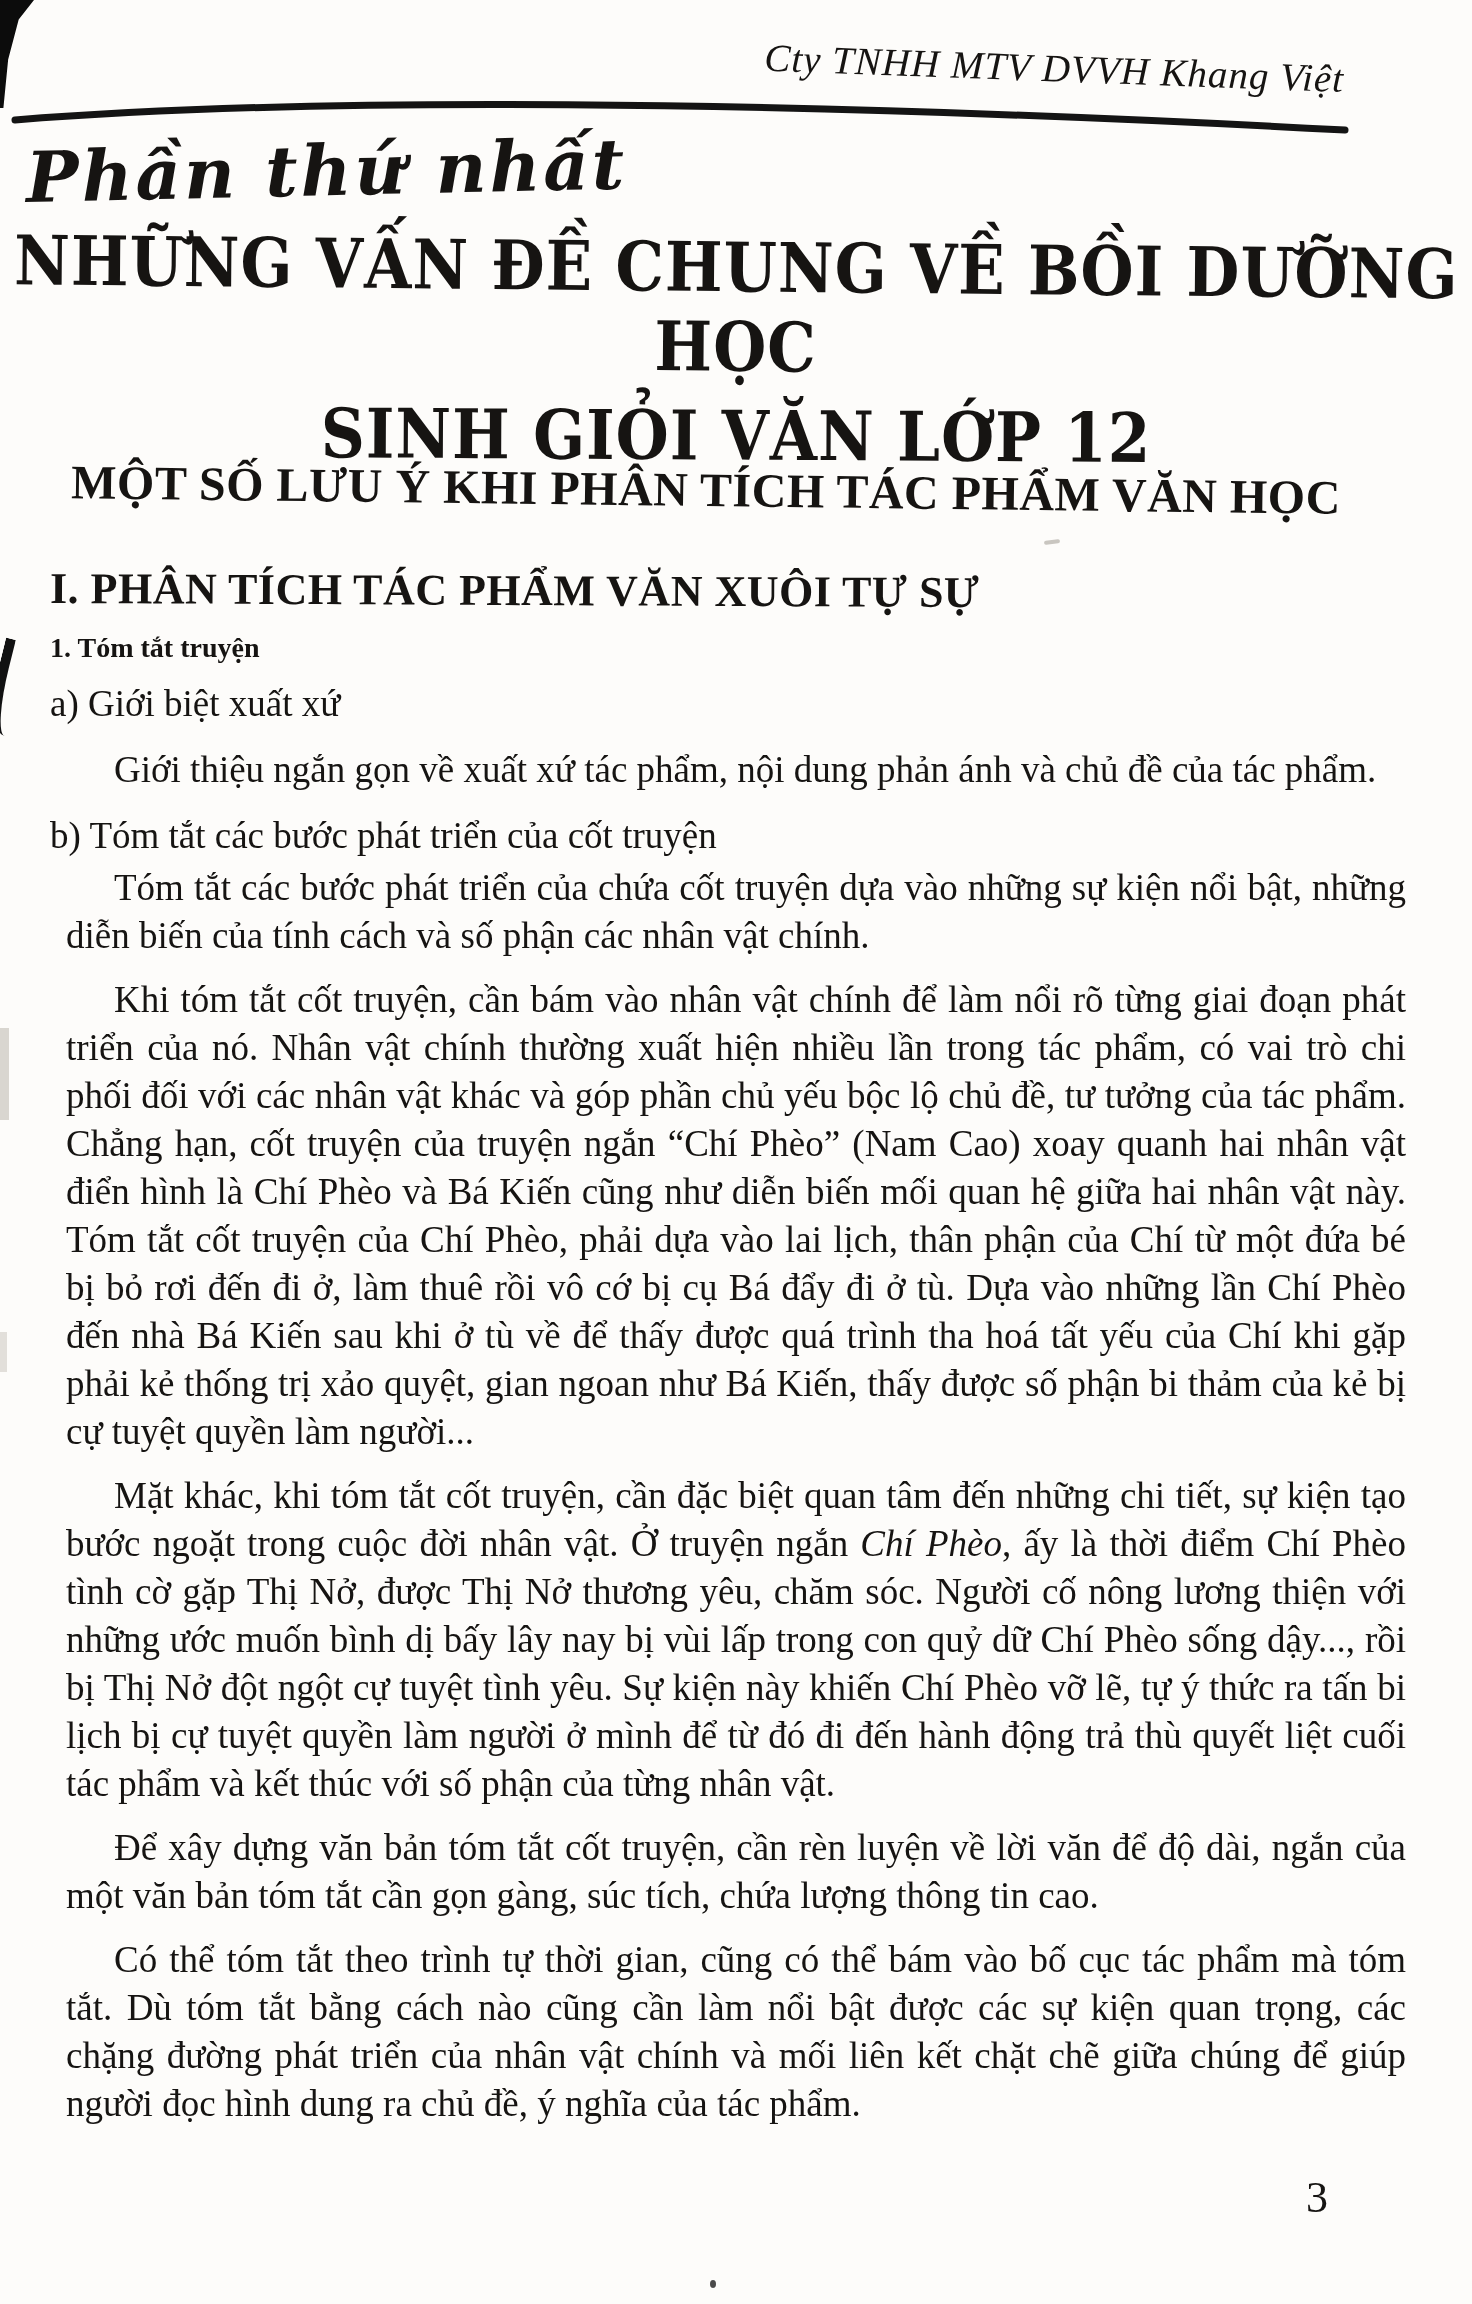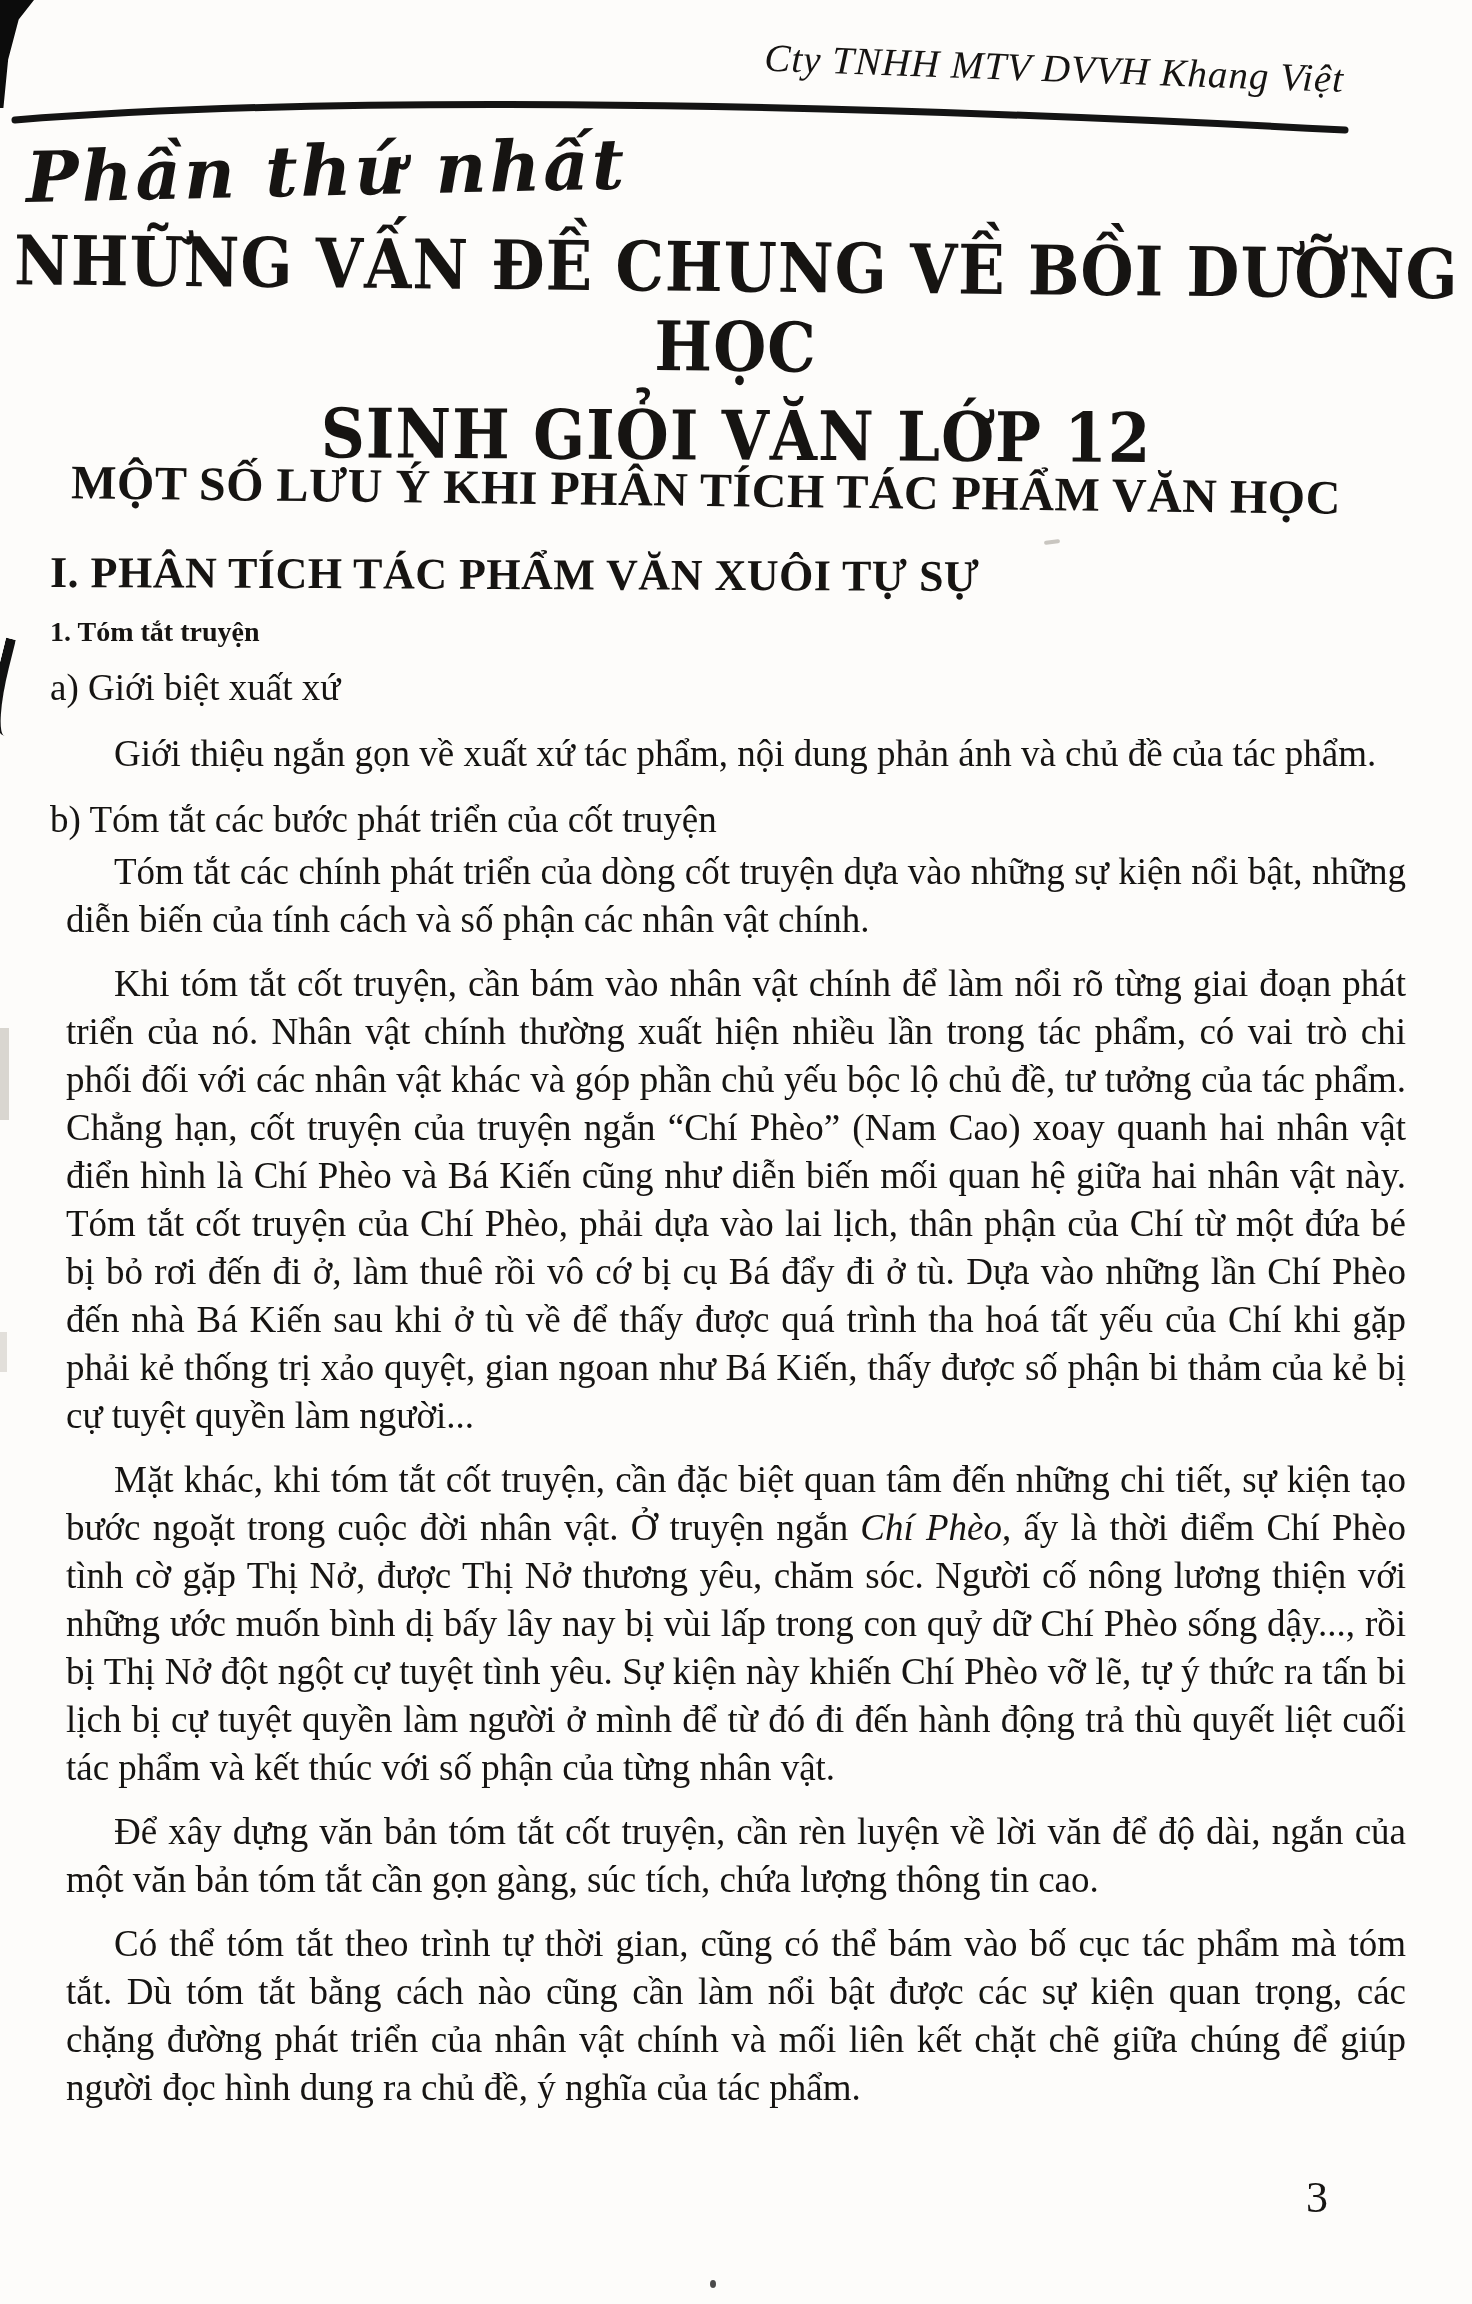--- a/index.html
+++ b/index.html
@@ -53,21 +53,21 @@
   .chapter-title .t1{transform:scale(1,1.12) rotate(0.5deg);margin-bottom:22px;}
   .chapter-title .t2{transform:scale(1,1.12) rotate(0.3deg);}
   .subtitle{
     position:absolute;top:462px;left:0;width:1412px;margin:0;
     text-align:center;
     font-size:48px;font-weight:bold;letter-spacing:0.5px;
     transform:rotate(0.7deg);
   }
   
   .body-col{
-    position:absolute;top:546px;left:50px;width:1372px;
+    position:absolute;top:562px;left:50px;width:1372px;
     font-size:37px;line-height:48px;
     text-align:justify;
   }
   .body-col h3{margin:0 0 6px 0;font-size:44px;line-height:54px;letter-spacing:0.5px;transform:rotate(0.25deg);transform-origin:left;}
   .body-col h4{margin:0 0 4px 0;font-size:28px;line-height:52px;}
   .subhead{font-size:37px;line-height:52px;}
   .body-col p{margin:16px;text-indent:48px;}
   .body-col p.spaced{margin-top:2px;}
   .page-number{
     position:absolute;top:2172px;left:1306px;
@@ -100,21 +100,21 @@
   </h1>
 
   <h2 class="subtitle">MỘT SỐ LƯU Ý KHI PHÂN TÍCH TÁC PHẨM VĂN HỌC</h2>
 
   <div class="body-col">
     <h3>I. PHÂN TÍCH TÁC PHẨM VĂN XUÔI TỰ SỰ</h3>
     <h4>1. Tóm tắt truyện</h4>
     <div class="subhead">a) Giới biệt xuất xứ</div>
     <p>Giới thiệu ngắn gọn về xuất xứ tác phẩm, nội dung phản ánh và chủ đề của tác phẩm.</p>
     <div class="subhead">b) Tóm tắt các bước phát triển của cốt truyện</div>
-    <p class="spaced">Tóm tắt các chính phát triển của dòng cốt truyện dựa vào những sự kiện nổi bật, những diễn biến của tính cách và số phận các nhân vật chính.</p>
+    <p class="spaced">Tóm tắt các bước phát triển của chứa cốt truyện dựa vào những sự kiện nổi bật, những diễn biến của tính cách và số phận các nhân vật chính.</p>
     <p>Khi tóm tắt cốt truyện, cần bám vào nhân vật chính để làm nổi rõ từng giai đoạn phát triển của nó. Nhân vật chính thường xuất hiện nhiều lần trong tác phẩm, có vai trò chi phối đối với các nhân vật khác và góp phần chủ yếu bộc lộ chủ đề, tư tưởng của tác phẩm. Chẳng hạn, cốt truyện của truyện ngắn “Chí Phèo” (Nam Cao) xoay quanh hai nhân vật điển hình là Chí Phèo và Bá Kiến cũng như diễn biến mối quan hệ giữa hai nhân vật này. Tóm tắt cốt truyện của Chí Phèo, phải dựa vào lai lịch, thân phận của Chí từ một đứa bé bị bỏ rơi đến đi ở, làm thuê rồi vô cớ bị cụ Bá đẩy đi ở tù. Dựa vào những lần Chí Phèo đến nhà Bá Kiến sau khi ở tù về để thấy được quá trình tha hoá tất yếu của Chí khi gặp phải kẻ thống trị xảo quyệt, gian ngoan như Bá Kiến, thấy được số phận bi thảm của kẻ bị cự tuyệt quyền làm người...</p>
     <p><span>Mặt khác, khi tóm tắt cốt truyện, cần đặc biệt quan tâm đến những chi tiết, sự kiện tạo bước ngoặt trong cuộc đời nhân vật. Ở truyện ngắn </span><i>Chí Phèo</i><span>, ấy là thời điểm Chí Phèo tình cờ gặp Thị Nở, được Thị Nở thương yêu, chăm sóc. Người cố nông lương thiện với những ước muốn bình dị bấy lây nay bị vùi lấp trong con quỷ dữ Chí Phèo sống dậy..., rồi bị Thị Nở đột ngột cự tuyệt tình yêu. Sự kiện này khiến Chí Phèo vỡ lẽ, tự ý thức ra tấn bi lịch bị cự tuyệt quyền làm người ở mình để từ đó đi đến hành động trả thù quyết liệt cuối tác phẩm và kết thúc với số phận của từng nhân vật.</span></p>
     <p>Để xây dựng văn bản tóm tắt cốt truyện, cần rèn luyện về lời văn để độ dài, ngắn của một văn bản tóm tắt cần gọn gàng, súc tích, chứa lượng thông tin cao.</p>
     <p>Có thể tóm tắt theo trình tự thời gian, cũng có thể bám vào bố cục tác phẩm mà tóm tắt. Dù tóm tắt bằng cách nào cũng cần làm nổi bật được các sự kiện quan trọng, các chặng đường phát triển của nhân vật chính và mối liên kết chặt chẽ giữa chúng để giúp người đọc hình dung ra chủ đề, ý nghĩa của tác phẩm.</p>
   </div>
 
   <div class="page-number">3</div>
 
 </div>
 

